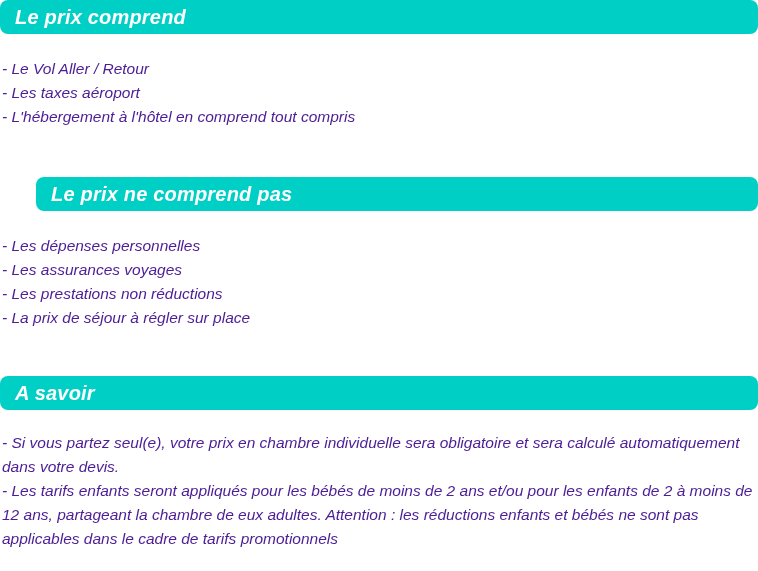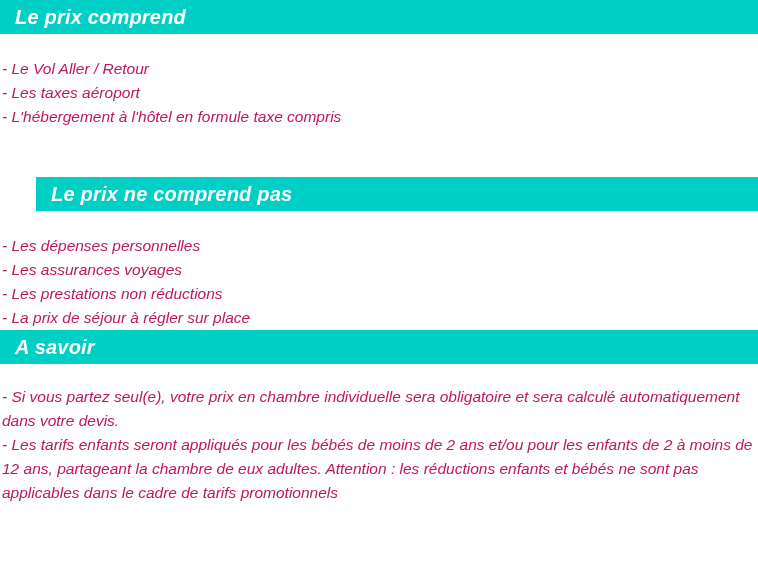--- a/index.html
+++ b/index.html
@@ -14,55 +14,56 @@
     font-family: "Liberation Sans", sans-serif;
     font-style: italic;
   }
   .section-header {
     height: 34px;
     display: flex;
     align-items: center;
     padding-left: 15px;
     box-sizing: border-box;
     background: #00CFC5;
+    border-radius: 8px;
   }
   .section-header h2 {
     margin: 0;
     color: #ffffff;
     font-size: 20px;
     font-weight: 700;
     font-style: italic;
     letter-spacing: 0.2px;
   }
   .section-body {
     margin: 23px 4px 0 2px;
-    color: #be185d;
+    color: #4c1d95;
     font-size: 15.5px;
     line-height: 24px;
   }
   .section-body .line {
     white-space: pre-wrap;
   }
   
   #section-1 .section-header { margin-top: 0; }
   #section-2 .section-header { margin-top: 48px; margin-left: 36px; }
-  #section-3 .section-header { }
+  #section-3 .section-header { margin-top: 46px; }
   #section-3 .section-body   { margin-top: 21px; margin-right: 2px; }
 </style>
 </head>
 <body>
 
 <section id="section-1">
   <div class="section-header">
     <h2>Le prix comprend</h2>
   </div>
   <div class="section-body">
     <div class="line">- Le Vol Aller / Retour</div>
     <div class="line">- Les taxes aéroport</div>
-    <div class="line">- L'hébergement à l'hôtel en formule taxe compris</div>
+    <div class="line">- L'hébergement à l'hôtel en comprend tout compris</div>
   </div>
 </section>
 
 <section id="section-2">
   <div class="section-header">
     <h2>Le prix ne comprend pas</h2>
   </div>
   <div class="section-body">
     <div class="line">- Les dépenses personnelles</div>
     <div class="line">- Les assurances voyages</div>

